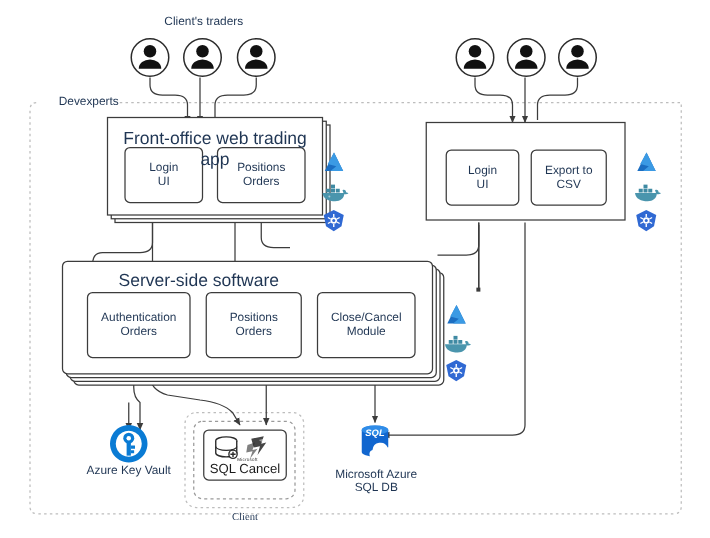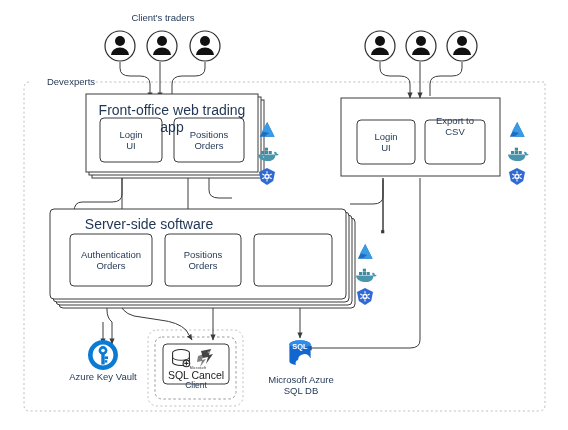--- a/index.html
+++ b/index.html
@@ -250,68 +250,74 @@
       <ellipse cx="16" cy="4" rx="10.6" ry="3.7" fill="#1f7fe0"></ellipse>
       <path d="M5.4,4 L5.4,21.6 a10.6,3.7 0 0 0 21.2,0 L26.6,4" fill="#1166cf"></path>
       <ellipse cx="16" cy="4" rx="10.6" ry="3.7" fill="#2f8ce8"></ellipse>
       <path d="M14,20 a6.4,6.4 0 0 1 12.2,-2.1 a4.6,4.6 0 0 1 1.2,9.1 L15,27 a3.6,3.6 0 0 1 -1,-7 z" fill="#ffffff"></path>
     </g>
   </svg>
 
   <div class="lbl cap" style="left:95px;top:12px;width:136px;">Client's traders</div>
 
   <div class="lbl cap" style="left:35px;top:76px;width:72px;text-align:center;font-size:9.5px;">Devexperts</div>
-  <div class="lbl small" style="left:160px;top:380px;width:72px;">Client</div>
+  <div class="lbl small" style="left:160px;top:408px;width:72px;font-family:Liberation Serif, serif;">Client</div>
 
   <div class="lbl boxtitle" style="left:90px;top:102px;width:164px;">Front-office web trading app</div>
-  <div class="lbl boxtitle" style="left:78px;top:216px;width:142px;">Server-side software</div>
+  <div class="lbl boxtitle" style="left:88px;top:216px;width:142px;">Server-side software</div>
 
   <div class="nodeText boxlabel" style="left:100px;top:118px;width:62px;height:44px;">
     <div>
       <div>Login</div>
       <div>UI</div>
     </div>
   </div>
   <div class="nodeText boxlabel" style="left:174px;top:118px;width:70px;height:44px;">
     <div>
       <div>Positions</div>
       <div>Orders</div>
     </div>
   </div>
 
   <div class="nodeText boxlabel" style="left:357px;top:120px;width:58px;height:44px;">
     <div>
       <div>Login</div>
       <div>UI</div>
     </div>
   </div>
-  <div class="nodeText boxlabel" style="left:425px;top:104px;width:60px;height:44px;">
+  <div class="nodeText boxlabel" style="left:425px;top:120px;width:60px;height:44px;">
     <div>
       <div>Export to</div>
       <div>CSV</div>
     </div>
   </div>
 
   <div class="nodeText boxlabel" style="left:68px;top:234px;width:86px;height:52px;">
     <div>
       <div>Authentication</div>
       <div>Orders</div>
     </div>
   </div>
   <div class="nodeText boxlabel" style="left:165px;top:234px;width:76px;height:52px;">
     <div>
       <div>Positions</div>
       <div>Orders</div>
     </div>
   </div>
+  <div class="nodeText boxlabel" style="left:254px;top:234px;width:78px;height:52px;">
+    <div>
+      <div>Close/Cancel</div>
+      <div>Module</div>
+    </div>
+  </div>
 
   <div class="lbl cap" style="left:60px;top:371px;width:86px;">Azure Key Vault</div>
 
   <div class="lbl" style="left:178px;top:366px;width:40px;font-size:3.6px;letter-spacing:0.2px;color:#2b2b2b;">Microsoft</div>
   <div class="lbl" style="left:165px;top:369px;width:62px;font-size:10.5px;color:#1a1a1a;">SQL Cancel</div>
 
-  <div class="lbl" style="left:288px;top:343px;width:24px;font-size:7.5px;font-weight:bold;color:#ffffff;">SQL</div>
+  <div class="lbl" style="left:288px;top:343px;width:24px;font-size:7.5px;font-weight:bold;color:#ffffff;font-style:italic;">SQL</div>
   <div class="lbl cap" style="left:258px;top:374px;width:86px;">
     <div>Microsoft Azure</div>
     <div>SQL DB</div>
   </div>
 
 </div>
 
 </body></html>

